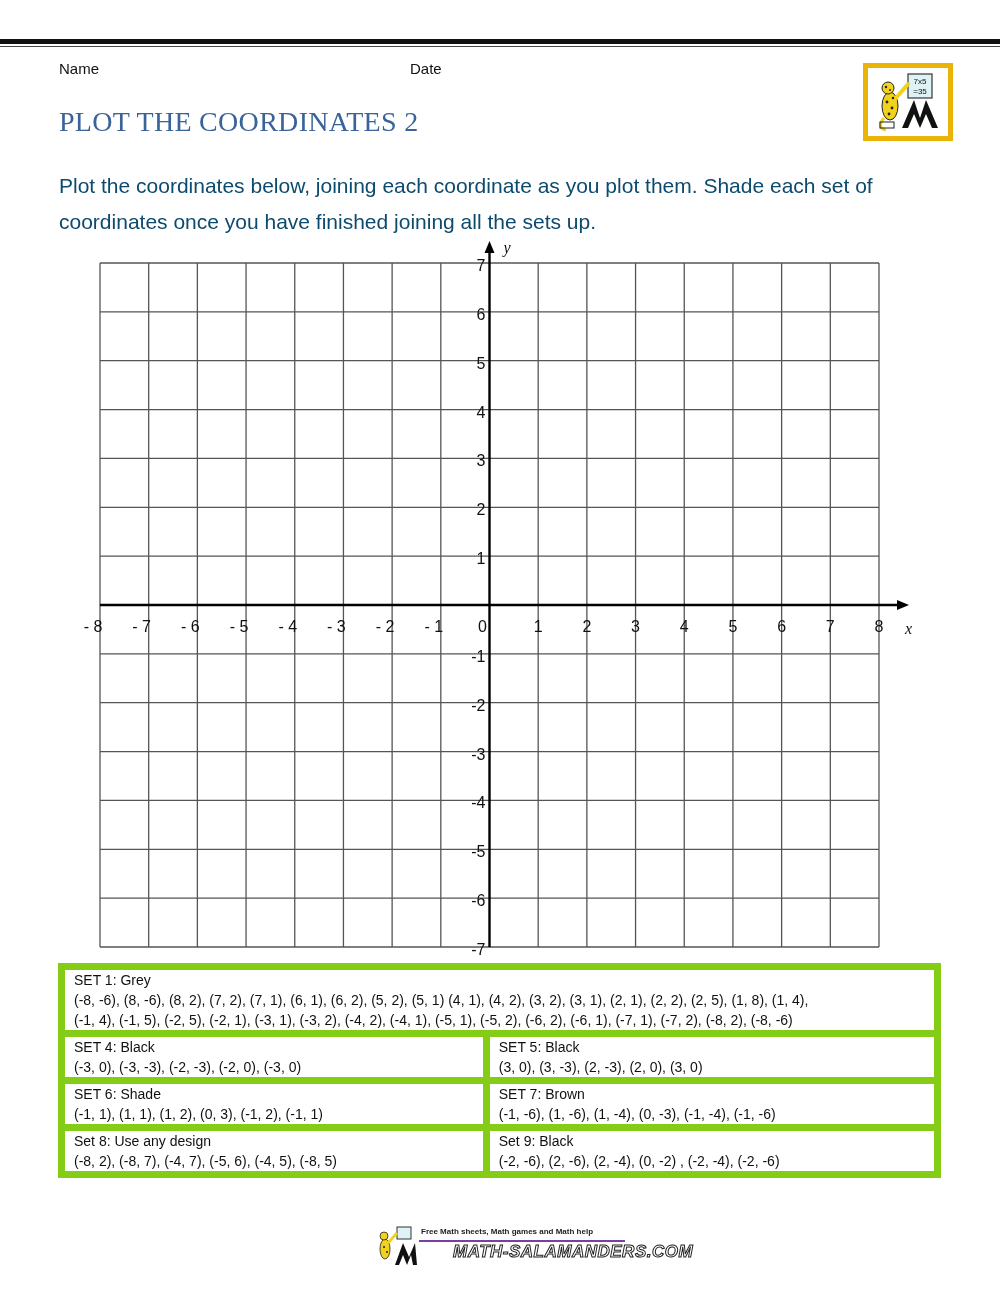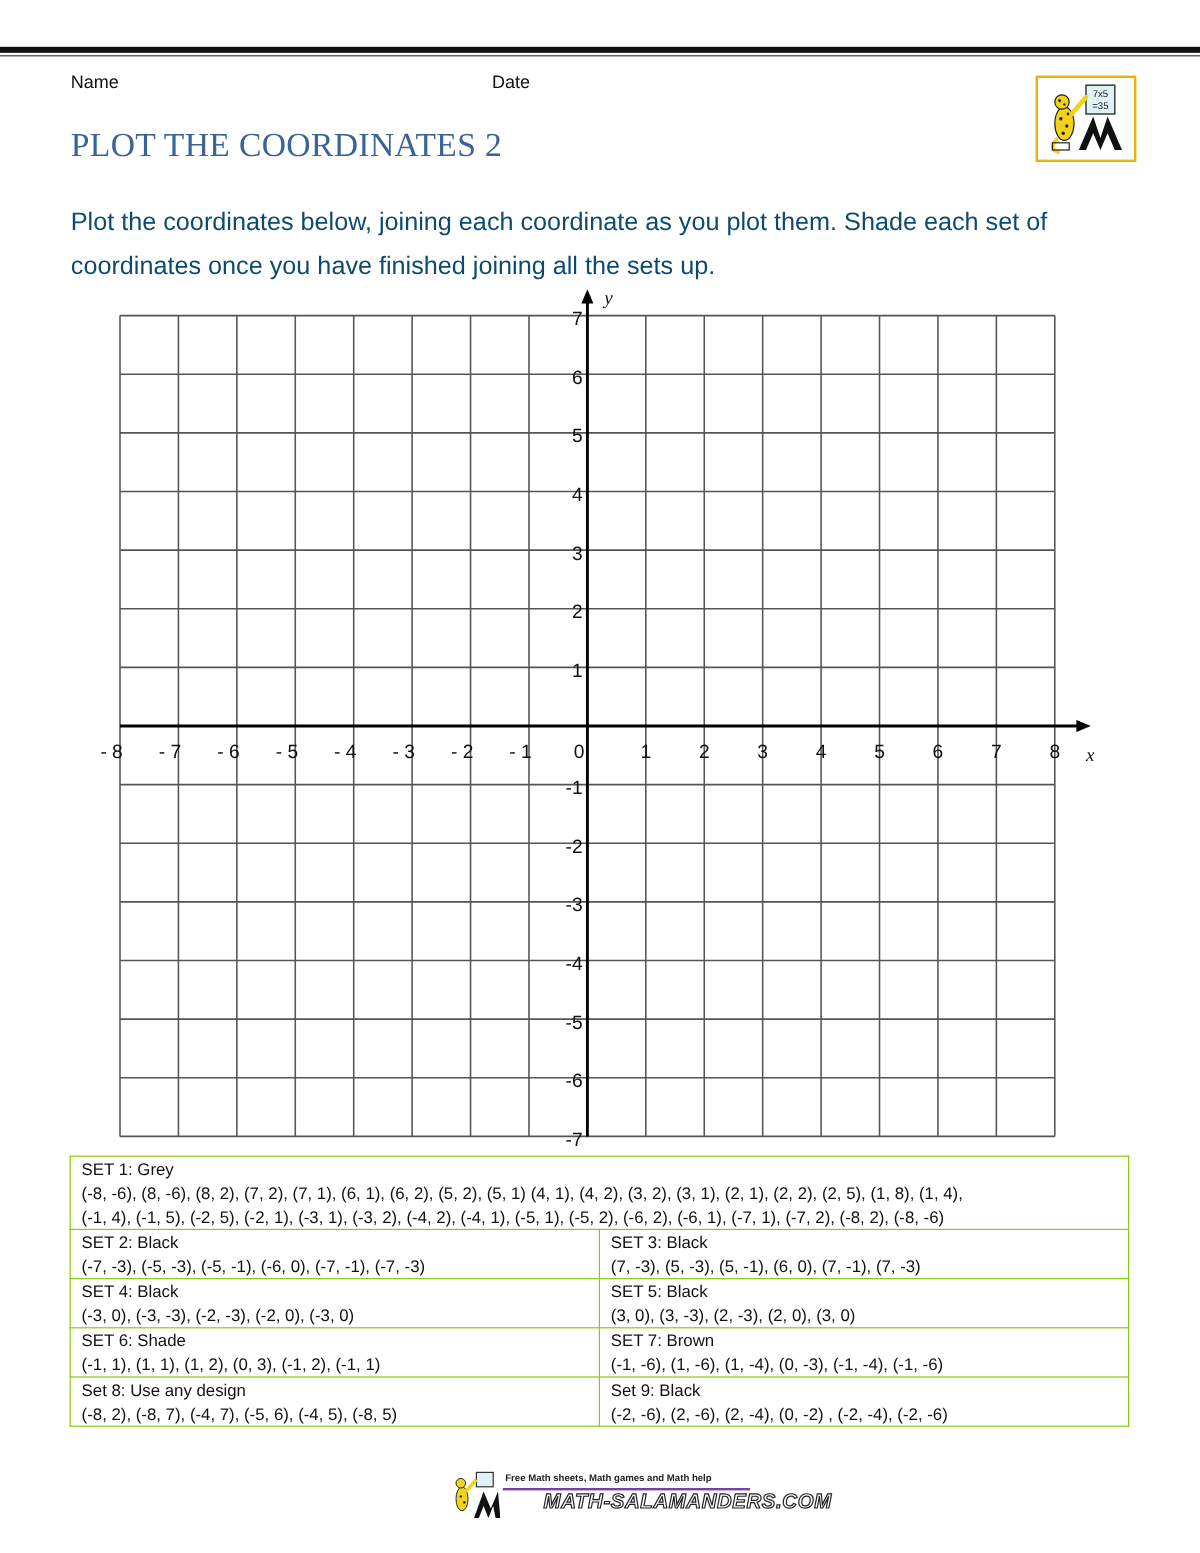--- a/index.html
+++ b/index.html
@@ -3,29 +3,29 @@
   <meta charset="utf-8">
   <style>
     html, body { margin: 0; padding: 0; background: #ffffff; }
     body { width: 1000px; height: 1294px; position: relative; overflow: hidden;
            font-family: "Liberation Sans", "DejaVu Sans", sans-serif; color: #111; }
     .rule-thick { position: absolute; left: 0; top: 39px; width: 1000px; height: 5px; background: #111; }
     .rule-thin { position: absolute; left: 0; top: 46px; width: 1000px; height: 1px; background: #444; }
     .name-label { position: absolute; left: 59px; top: 60px; font-size: 15px; }
     .date-label { position: absolute; left: 410px; top: 60px; font-size: 15px; }
     .logo-box { position: absolute; left: 863px; top: 63px; width: 80px; height: 68px;
-                border: 2px solid #eab308; background: #fff; }
+                border: 5px solid #eab308; background: #fff; }
     .title { position: absolute; left: 59px; top: 106px; font-family: "Liberation Serif", "DejaVu Serif", serif;
              font-size: 28px; color: #3a6399; letter-spacing: 0.3px; margin: 0; font-weight: normal; }
     .instructions { position: absolute; left: 59px; top: 168px; width: 900px; font-size: 21px;
                     line-height: 36px; color: #0c4a6e; margin: 0; }
     #grid-svg { position: absolute; left: 0; top: 230px; }
     .coord-table { position: absolute; left: 58px; top: 963px; width: 883px; border-collapse: collapse;
                    font-size: 14px; line-height: 20px; }
-    .coord-table td { border: 1px solid #84cc16; padding: 0 8px 0 9px; vertical-align: top; }
+    .coord-table td { border: 7px solid #84cc16; padding: 0 8px 0 9px; vertical-align: top; }
     .footer-logo { position: absolute; left: 373px; top: 1225px; width: 255px; height: 42px; }
     .footer-tag { position: absolute; left: 48px; top: 2px; font-size: 8px; font-weight: bold; color: #222; white-space: nowrap; }
     .footer-line { position: absolute; left: 46px; top: 15px; width: 206px; height: 2px; background: #7a3fa6; }
     .footer-site { position: absolute; left: 40px; top: 17px; font-size: 17px; font-weight: bold; letter-spacing: 0.5px;
                    color: #fff; -webkit-text-stroke: 1px #222; font-style: italic; white-space: nowrap; margin-left: 40px; }
   </style>
 </head>
 <body>
 
 <div class="rule-thick"></div>
@@ -136,30 +136,20 @@
 <table class="coord-table">
   <tbody>
       <tr>
     <td colspan="2">
       <div>SET 1: Grey</div>
       <div>(-8, -6), (8, -6), (8, 2), (7, 2), (7, 1), (6, 1), (6, 2), (5, 2), (5, 1) (4, 1), (4, 2), (3, 2), (3, 1), (2, 1), (2, 2), (2, 5), (1, 8), (1, 4),</div>
       <div>(-1, 4), (-1, 5), (-2, 5), (-2, 1), (-3, 1), (-3, 2), (-4, 2), (-4, 1), (-5, 1), (-5, 2), (-6, 2), (-6, 1), (-7, 1), (-7, 2), (-8, 2), (-8, -6)</div>
     </td>
   </tr>
   <tr>
-    <td style="width:50%">
-      <div>SET 2: Black</div>
-      <div>(-7, -3), (-5, -3), (-5, -1), (-6, 0), (-7, -1), (-7, -3)</div>
-    </td>
-    <td>
-      <div>SET 3: Black</div>
-      <div>(7, -3), (5, -3), (5, -1), (6, 0), (7, -1), (7, -3)</div>
-    </td>
-  </tr>
-  <tr>
     <td>
       <div>SET 4: Black</div>
       <div>(-3, 0), (-3, -3), (-2, -3), (-2, 0), (-3, 0)</div>
     </td>
     <td>
       <div>SET 5: Black</div>
       <div>(3, 0), (3, -3), (2, -3), (2, 0), (3, 0)</div>
     </td>
   </tr>
   <tr>

